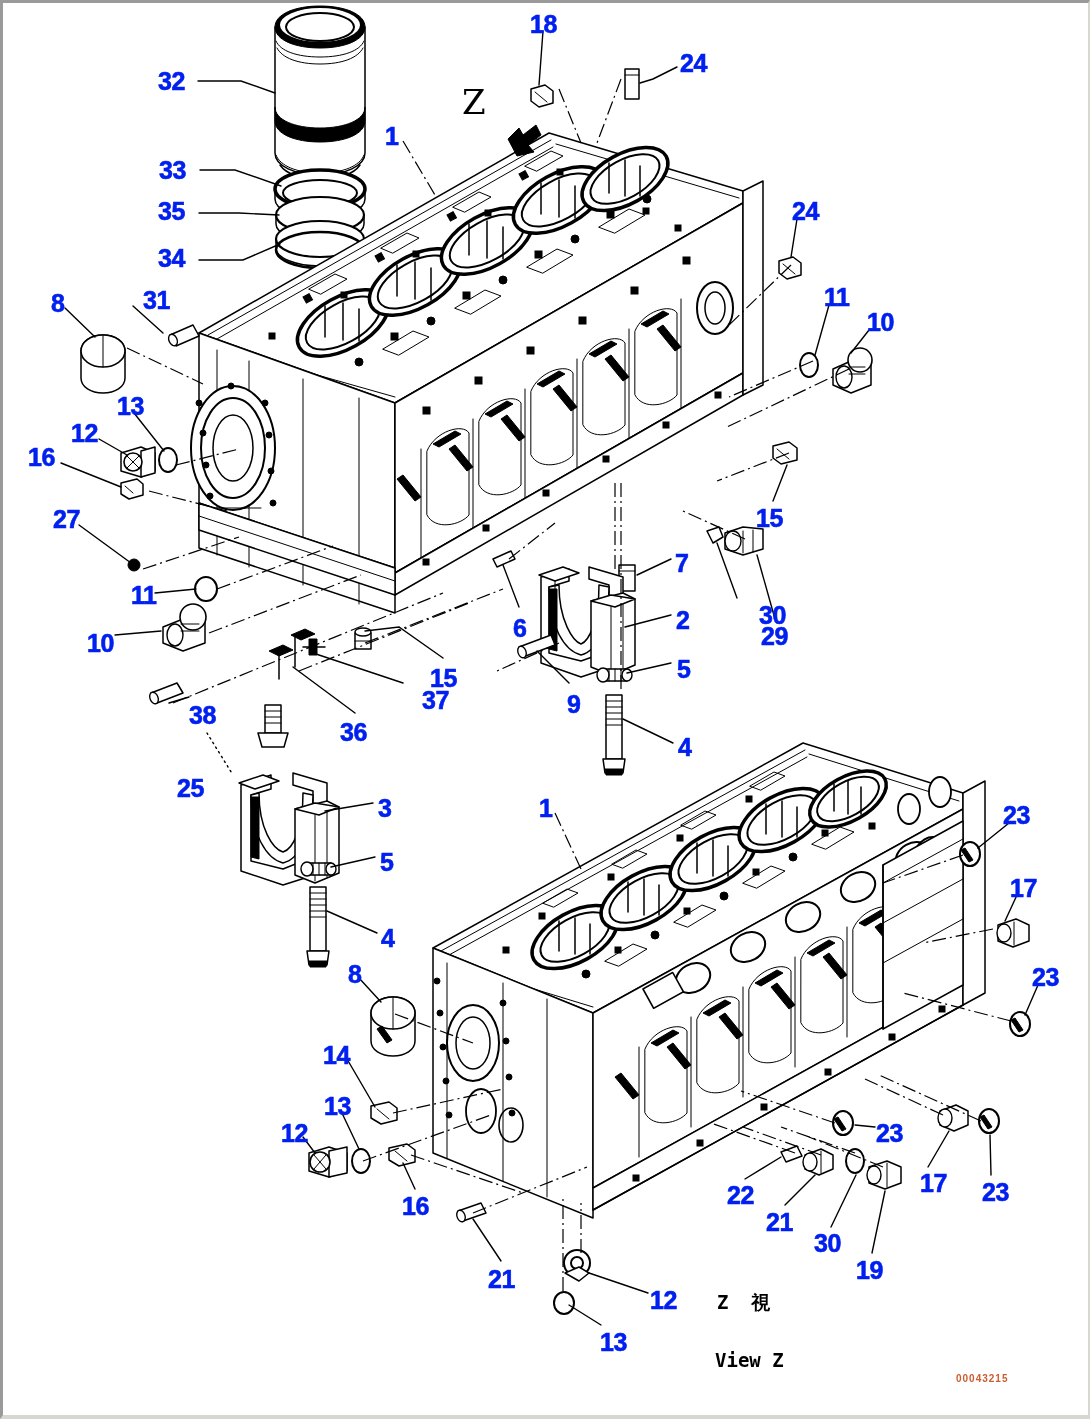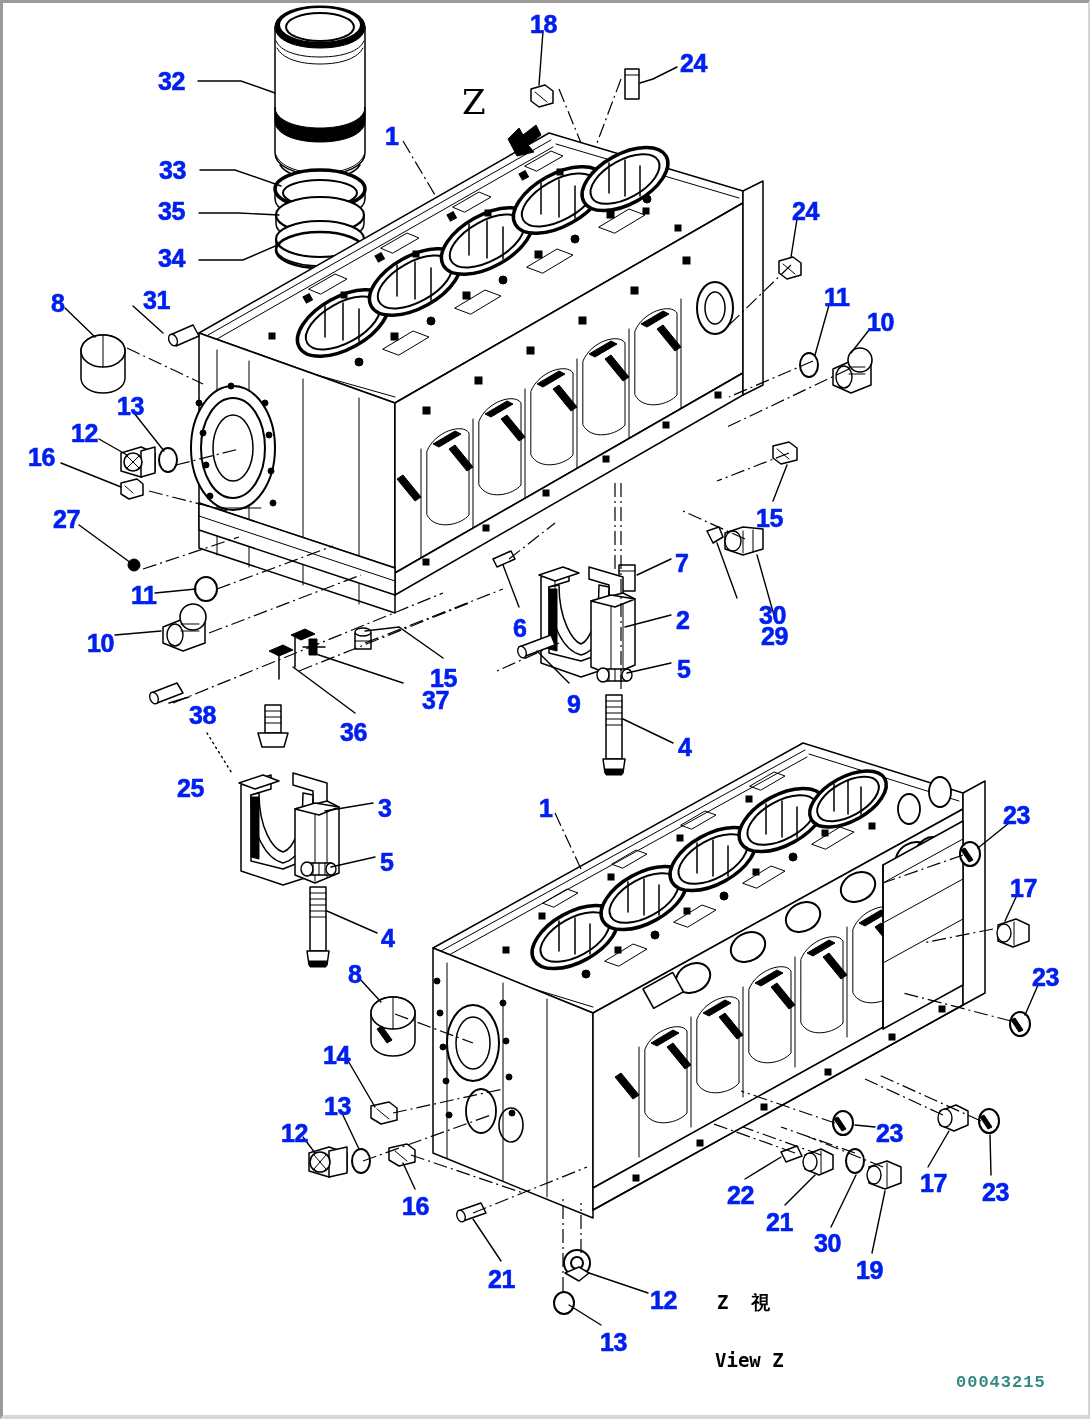--- a/index.html
+++ b/index.html
@@ -41,23 +41,23 @@
     position: absolute;
     color: #000000;
     font-family: "DejaVu Sans Mono", monospace;
     font-size: 19px;
     line-height: 21px;
     font-weight: bold;
     white-space: pre;
   }
   .drawno {
     position: absolute;
-    color: #0f766e;
-    font-family: Liberation Mono, monospace;
-    font-size: 17px;
+    color: #c2410c;
+    font-family: Liberation Sans, sans-serif;
+    font-size: 10px;
     letter-spacing: 1px;
     font-weight: bold;
     white-space: nowrap;
     opacity: 0.85;
   }
   .zmark {
     position: absolute;
     color: #000000;
     font-family: "DejaVu Serif", serif;
     font-size: 34px;

